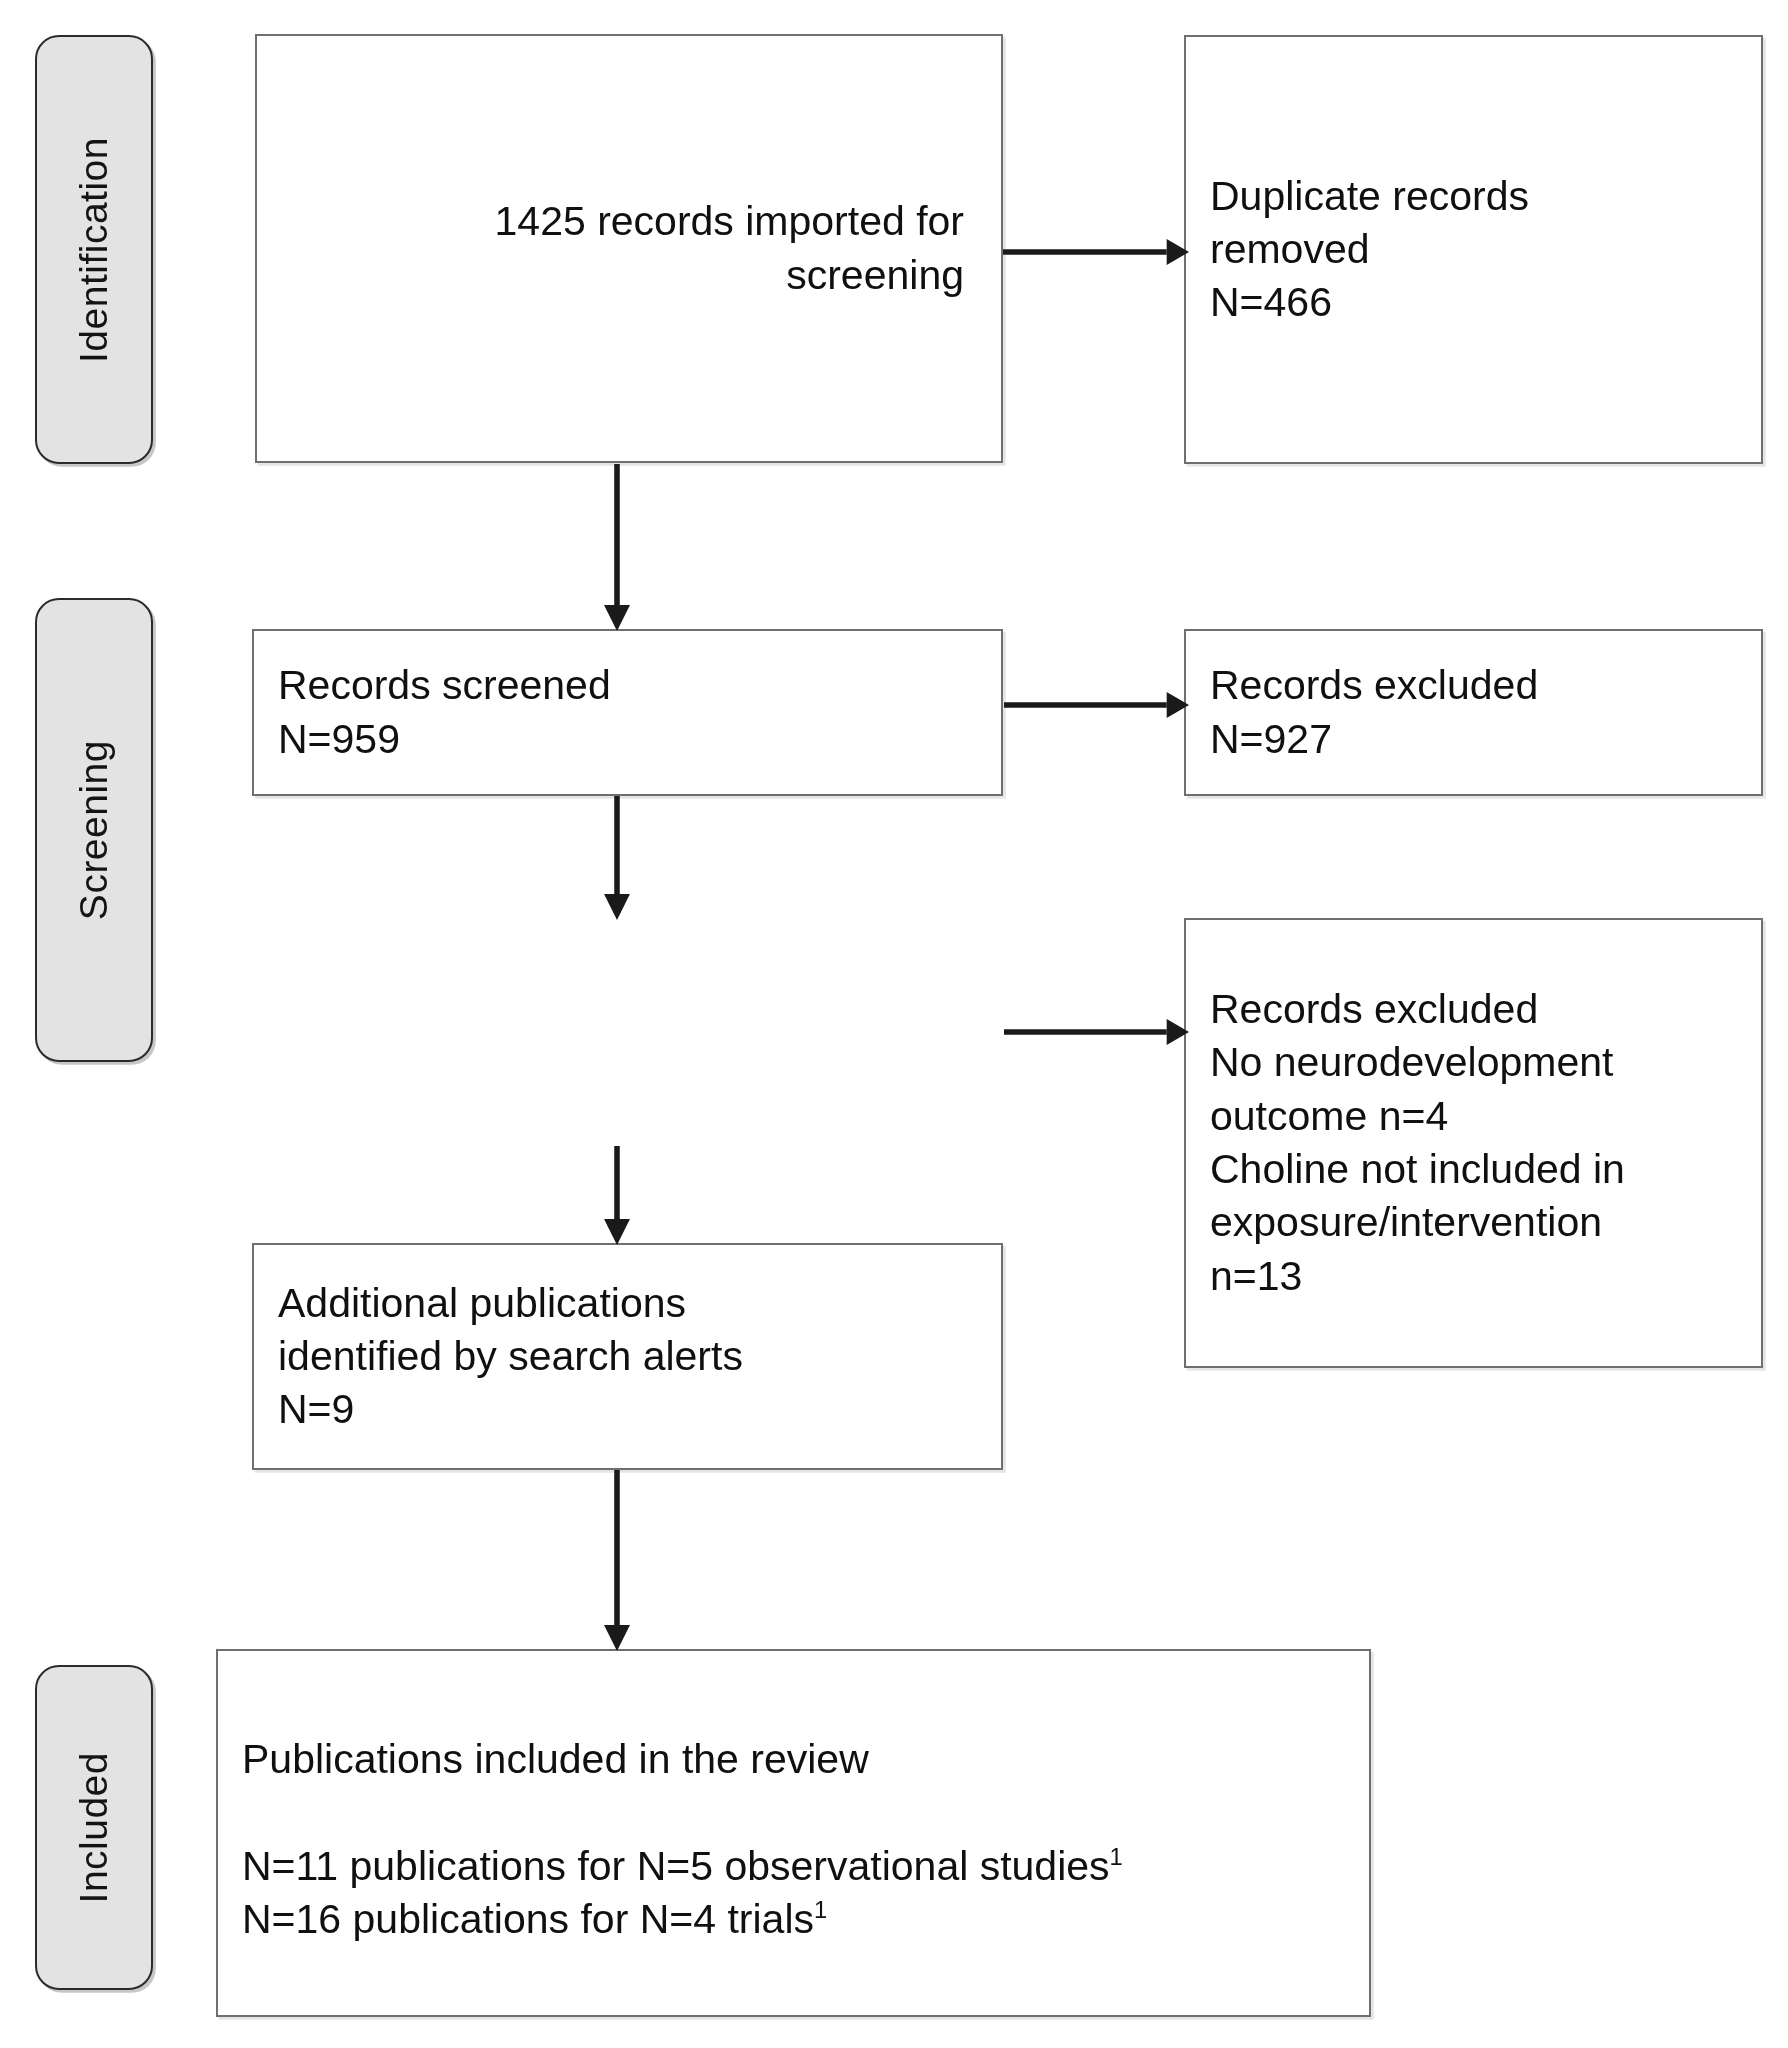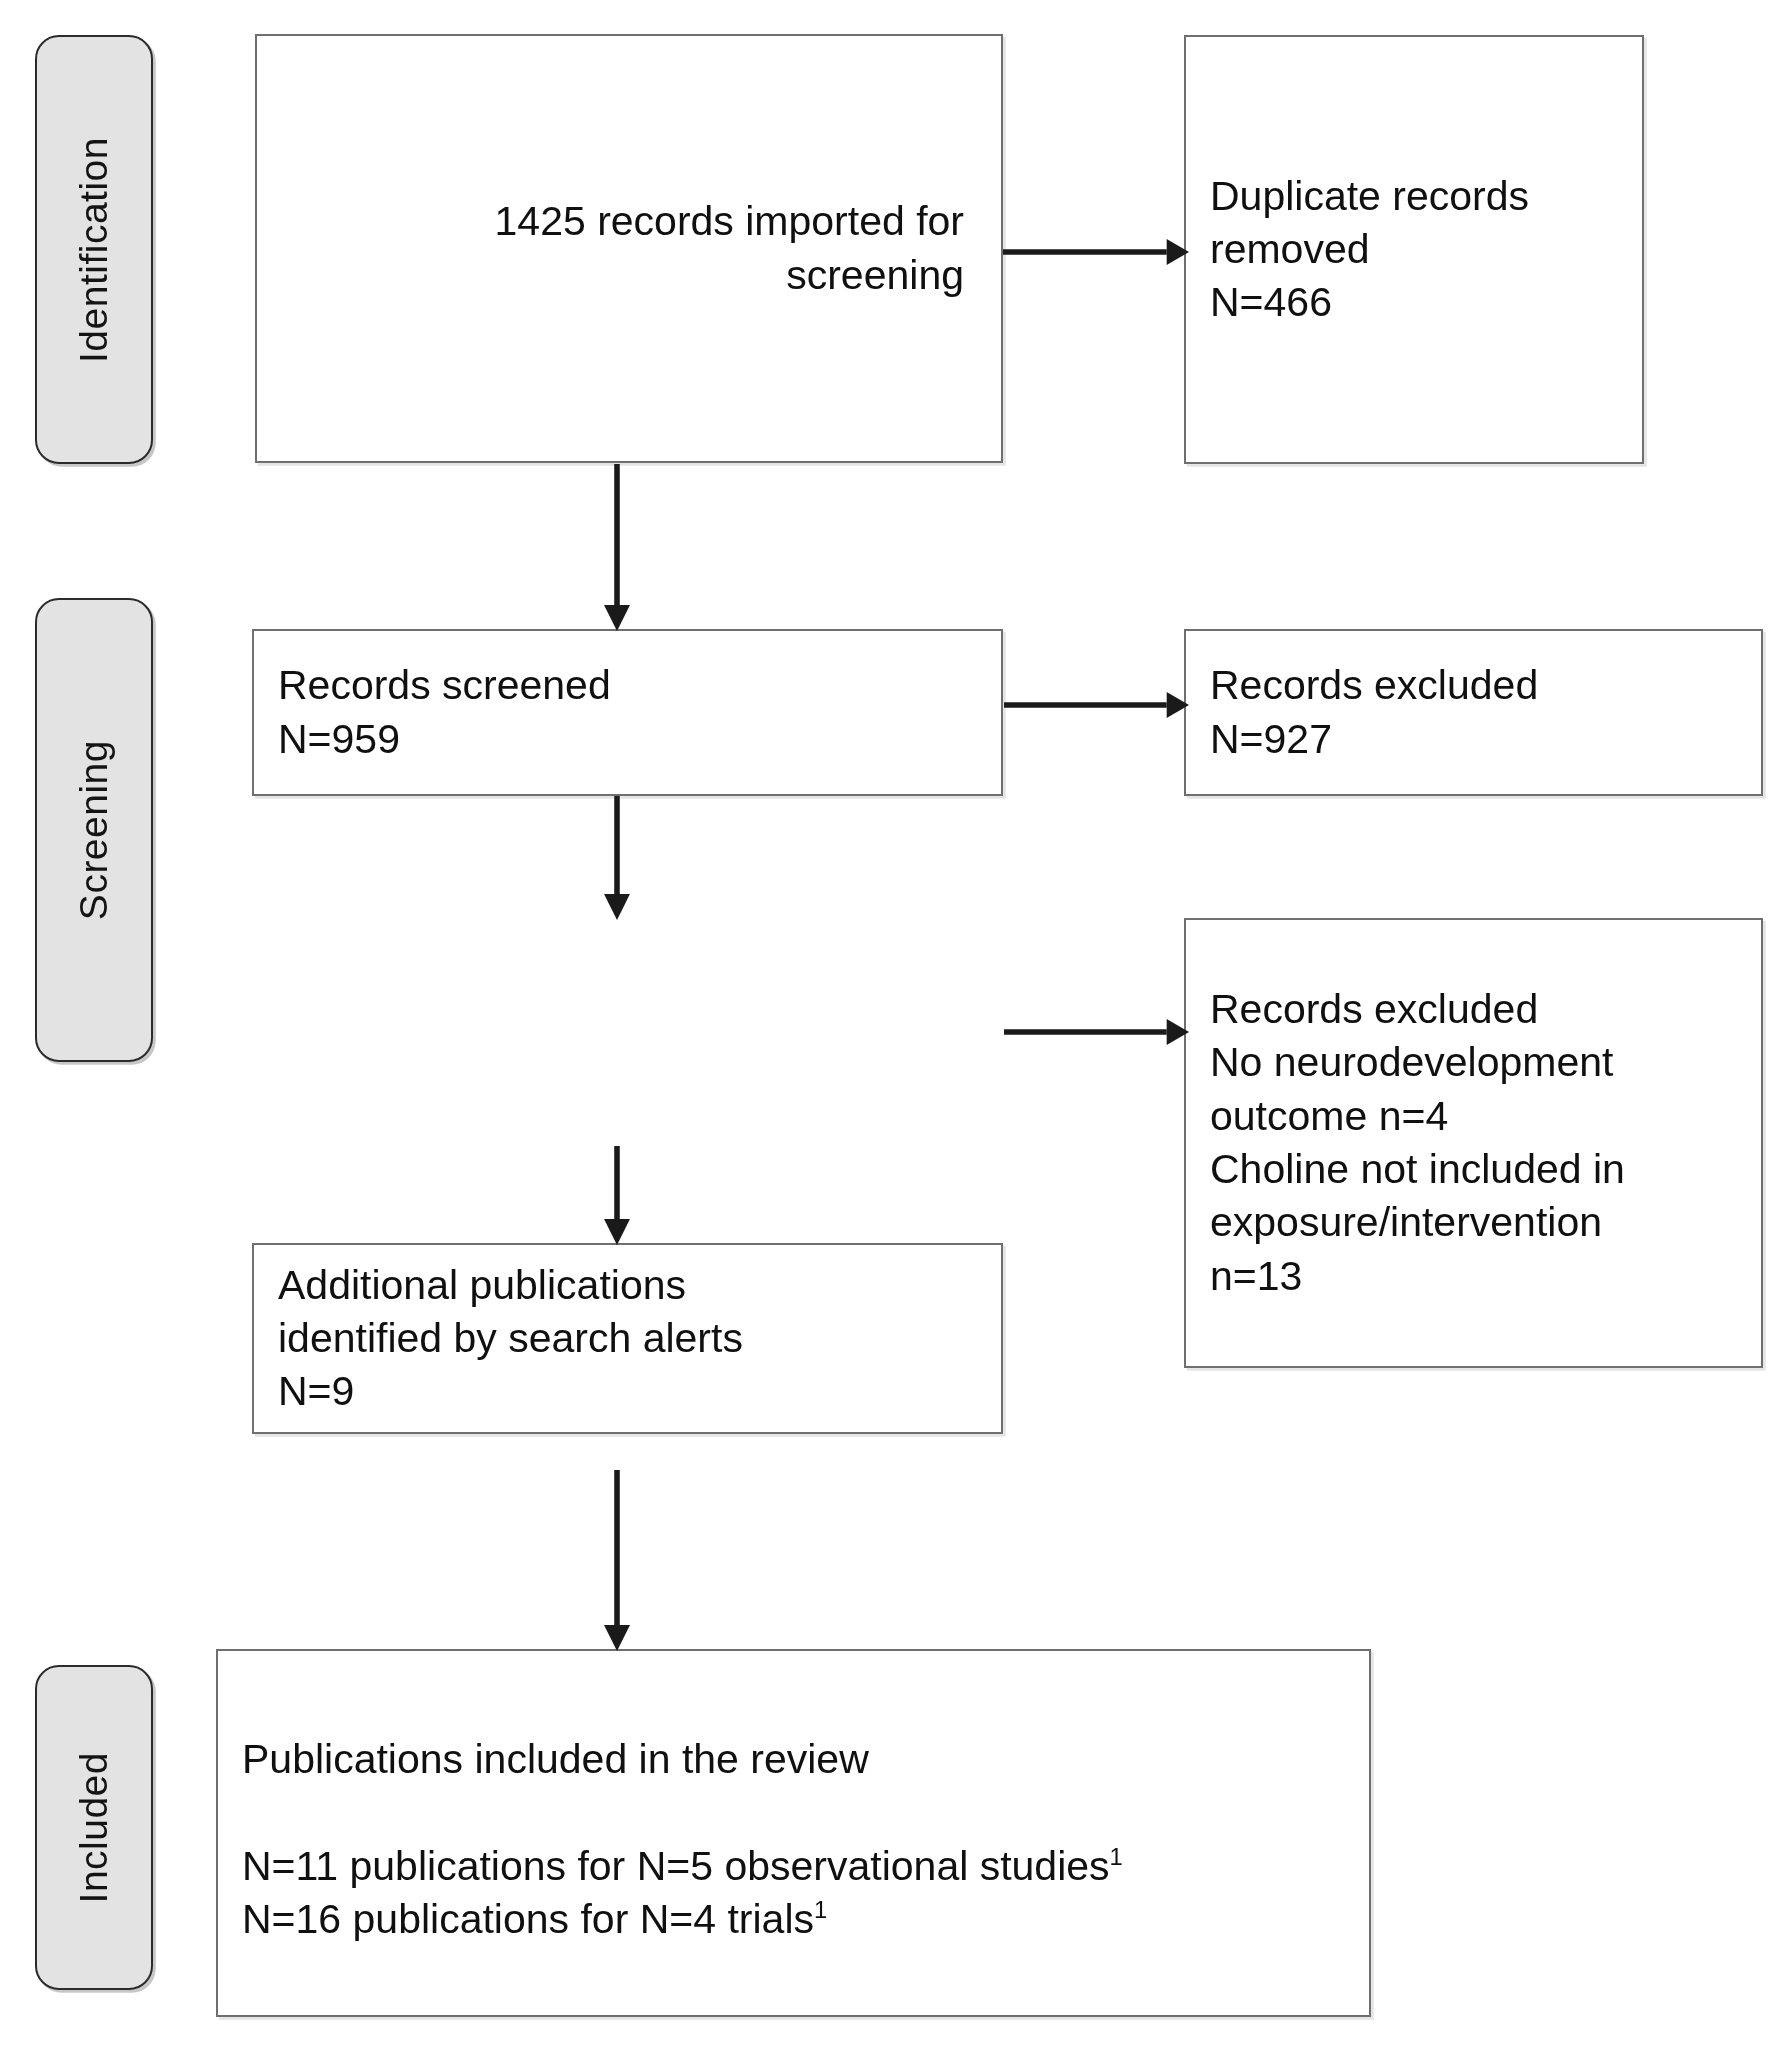--- a/index.html
+++ b/index.html
@@ -95,21 +95,21 @@
 
   <div class="stage-pill" style="left:35px; top:1665px; width:118px; height:325px;">
     <span class="stage-label">Included</span>
   </div>
 
   <div class="flow-box center" style="left:255px; top:34px; width:748px; height:429px;">
     <div class="box-text">1425 records imported for
 screening</div>
   </div>
 
-  <div class="flow-box left" style="left:1184px; top:35px; width:460px; height:429px;">
+  <div class="flow-box left" style="left:1184px; top:35px; width:579px; height:429px;">
     <div class="box-text">Duplicate records
 removed
 N=466</div>
   </div>
 
   <div class="flow-box left" style="left:252px; top:629px; width:751px; height:167px;">
     <div class="box-text">Records screened
 N=959</div>
   </div>
 
@@ -121,21 +121,21 @@
 
   <div class="flow-box left" style="left:1184px; top:918px; width:579px; height:450px;">
     <div class="box-text">Records excluded
 No neurodevelopment
 outcome n=4
 Choline not included in
 exposure/intervention
 n=13</div>
   </div>
 
-  <div class="flow-box left" style="left:252px; top:1243px; width:751px; height:191px;">
+  <div class="flow-box left" style="left:252px; top:1243px; width:751px; height:227px;">
     <div class="box-text">Additional publications
 identified by search alerts
 N=9</div>
   </div>
 
   <div class="flow-box left" style="left:216px; top:1649px; width:1155px; height:368px;">
     <div class="box-text" style="white-space:normal;margin-top:14px;">
       <div>Publications included in the review</div>
       <div style="height:1.30em;">&nbsp;</div>
       <div><span>N=11 publications for N=5 observational studies</span><sup>1</sup></div>

